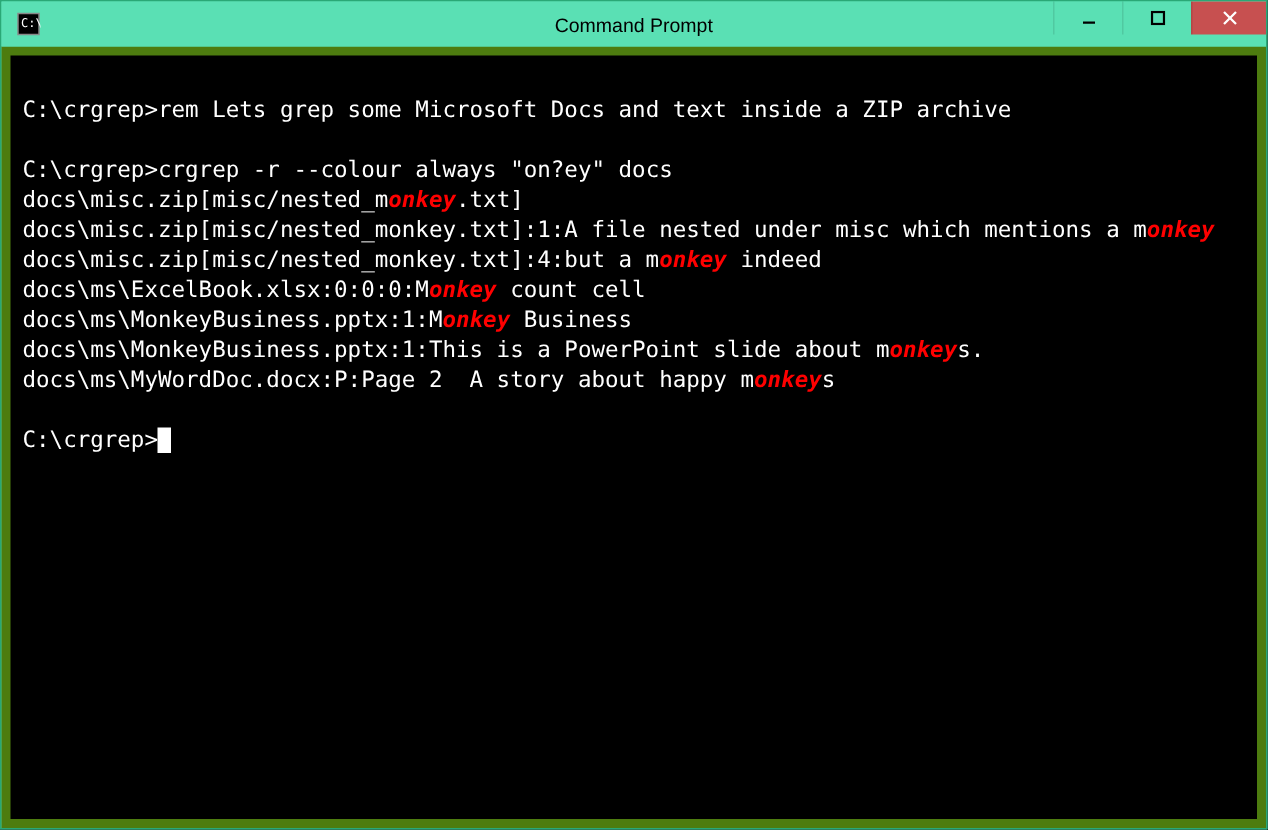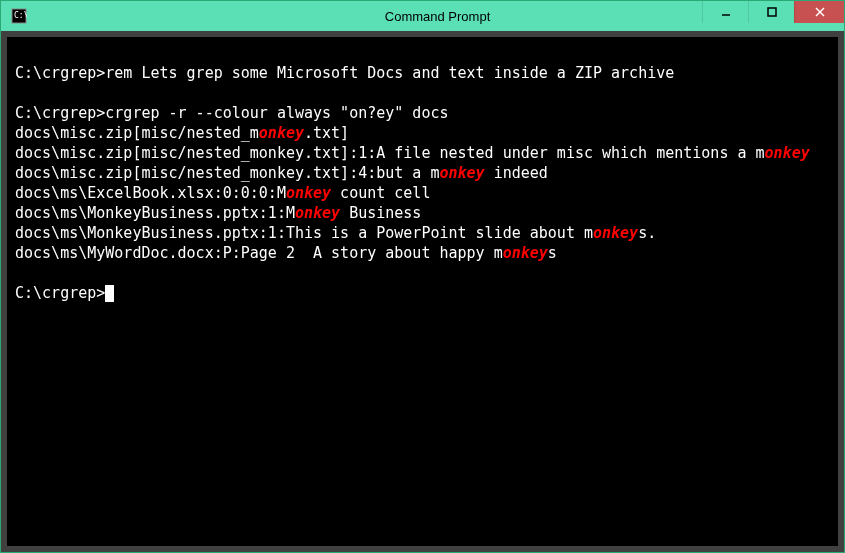--- a/index.html
+++ b/index.html
@@ -39,21 +39,20 @@
     .titlebar-icon svg {
       width: 16px;
       height: 16px;
     }
     .titlebar-title {
       position: absolute;
       left: 50%;
       transform: translateX(-50%);
       font-size: 13px;
       color: #000;
-      margin-left: 15px;
     }
     .titlebar-buttons {
       margin-left: auto;
       display: flex;
       height: 100%;
     }
     .titlebar-btn {
       width: 46px;
       height: 22px;
       display: flex;
@@ -75,21 +74,21 @@
       background: #c75050;
       color: #fff;
       width: 50px;
     }
     .titlebar-btn svg {
       width: 10px;
       height: 10px;
     }
     .terminal-wrap {
       flex: 1;
-      background: #404040;
+      background: #4d7c0f;
       padding: 6px;
       display: flex;
     }
     .terminal {
       flex: 1;
       background: #000;
       color: #fff;
       font-family: "Consolas", "Lucida Console", monospace;
       font-size: 15px;
       line-height: 20px;

